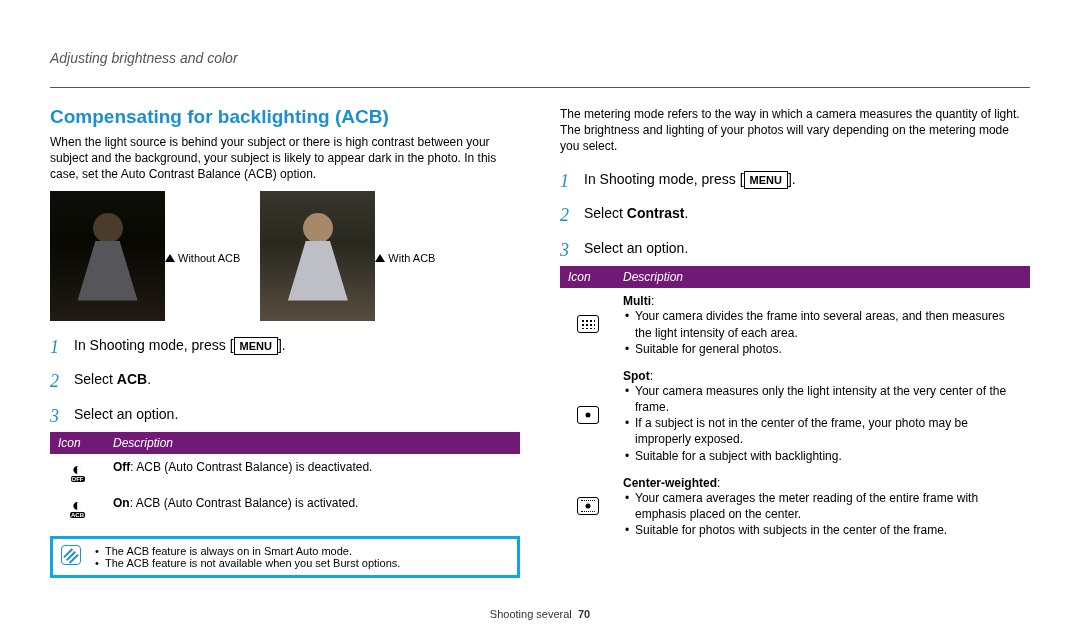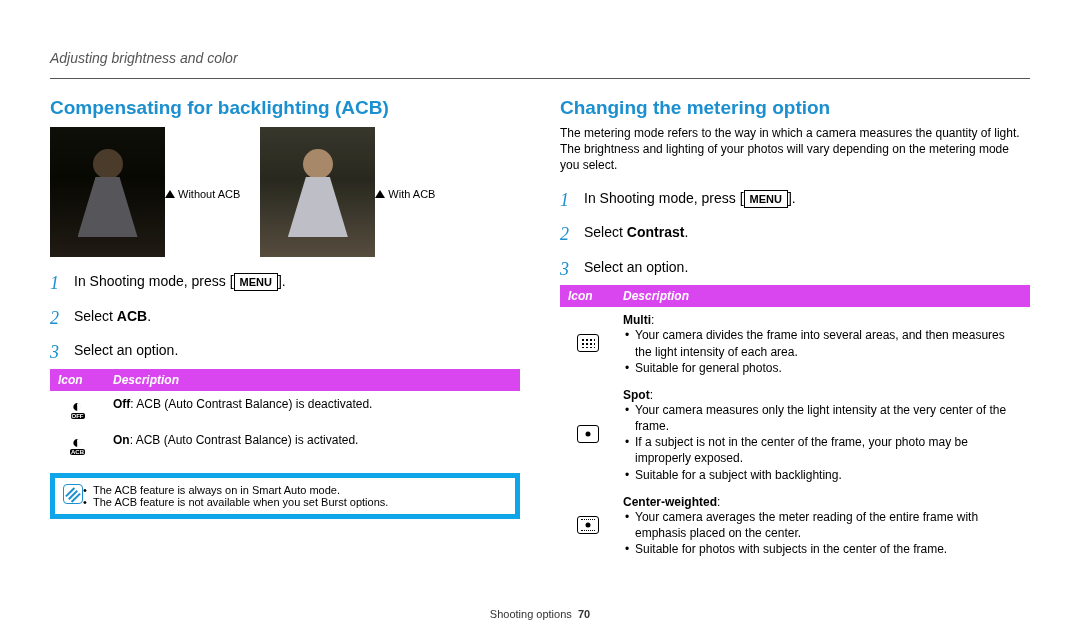--- a/index.html
+++ b/index.html
@@ -12,21 +12,21 @@
     padding: 50px 50px 8px 50px;
     position: relative;
     background: #fff;
   }
   .page-header {
     font-style: italic;
     color: #555;
     font-size: 14px;
     margin-bottom: 18px;
     border-bottom: 1px solid #555;
-    padding-bottom: 12px;
+    padding-bottom: 21px;
   }
   .columns {
     display: flex;
     gap: 40px;
     justify-content: space-between;
   }
   .col { flex: 1; min-width: 0; }
   h2.section-title {
     color: #1b8fcf;
     font-weight: 600;
@@ -114,23 +114,23 @@
     font-size: 11px;
     line-height: 16px;
     vertical-align: middle;
   }
   table.opt {
     width: 100%;
     border-collapse: collapse;
     font-size: 12px;
   }
   table.opt thead th {
-    background: #d946ef;
+    background: #701a75;
     color: #fff;
-    font-weight: 700;
+    font-weight: 400;
     text-align: left;
     padding: 4px 8px;
     font-style: italic;
   }
   table.opt thead th:first-child { width: 55px; font-style: italic; }
   table.opt td {
     padding: 6px 8px;
     vertical-align: top;
     border: none;
     margin-top: 29px;
@@ -191,22 +191,22 @@
     font-size: 6px;
     background: #000;
     color: #fff;
     border-radius: 2px;
     padding: 0 1px;
     margin-top: -2px;
     text-align: center;
   }
   .note-box {
     display: flex;
-    gap: 0;
-    border: 5px solid #0ea5e9;
+    gap: 14px;
+    border: 3px solid #0ea5e9;
     padding: 6px 8px;
     margin-top: 10px;
     font-size: 11px;
     position: relative;
   }
   .note-icon {
     flex: 0 0 20px;
     width: 20px; height: 20px;
     border: 1.5px solid #1b8fcf;
     border-radius: 4px;
@@ -239,20 +239,21 @@
 </style>
 </head>
 <body>
 
 <div class="page-header">Adjusting brightness and color</div>
 
 <div class="columns">
 
   <div class="col">
     <h2 class="section-title">Compensating for backlighting (ACB)</h2>
+    <p class="intro">When the light source is behind your subject or there is high contrast between your subject and the background, your subject is likely to appear dark in the photo. In this case, set the Auto Contrast Balance (ACB) option.</p>
 
     <div class="acb-images">
       <div class="acb-fig">
         <div class="acb-thumb without">
           <div class="body-shape"></div>
             <div class="dress-shape"></div>
         </div>
         <div class="caption">
           <span class="tri-up"></span>
           <span>Without ACB</span>
@@ -302,21 +303,20 @@
     <div class="note-box">
       <div class="note-icon"></div>
       <ul class="note-bullets">
         <li>The ACB feature is always on in Smart Auto mode.</li>
         <li>The ACB feature is not available when you set Burst options.</li>
       </ul>
     </div>
   </div>
 
   <div class="col">
-    <h2 class="section-title">Changing the metering option</h2>
     <p class="intro">The metering mode refers to the way in which a camera measures the quantity of light. The brightness and lighting of your photos will vary depending on the metering mode you select.</p>
 
     <ol class="steps">
       <li>
         <span>In Shooting mode, press [</span><span class="btn-label">MENU</span><span>].</span>
       </li>
       <li>
         <span>Select </span><b>Contrast</b><span>.</span>
       </li>
       <li>Select an option.</li>
@@ -360,14 +360,14 @@
               <li>Suitable for photos with subjects in the center of the frame.</li>
             </ul>
           </td>
         </tr>
       </tbody>
     </table>
   </div>
 </div>
 
 <div class="footer">
-  <span>Shooting options</span>&nbsp;&nbsp;<span class="num">70</span>
+  <span>Shooting several</span>&nbsp;&nbsp;<span class="num">70</span>
 </div>
 
 </body></html>

